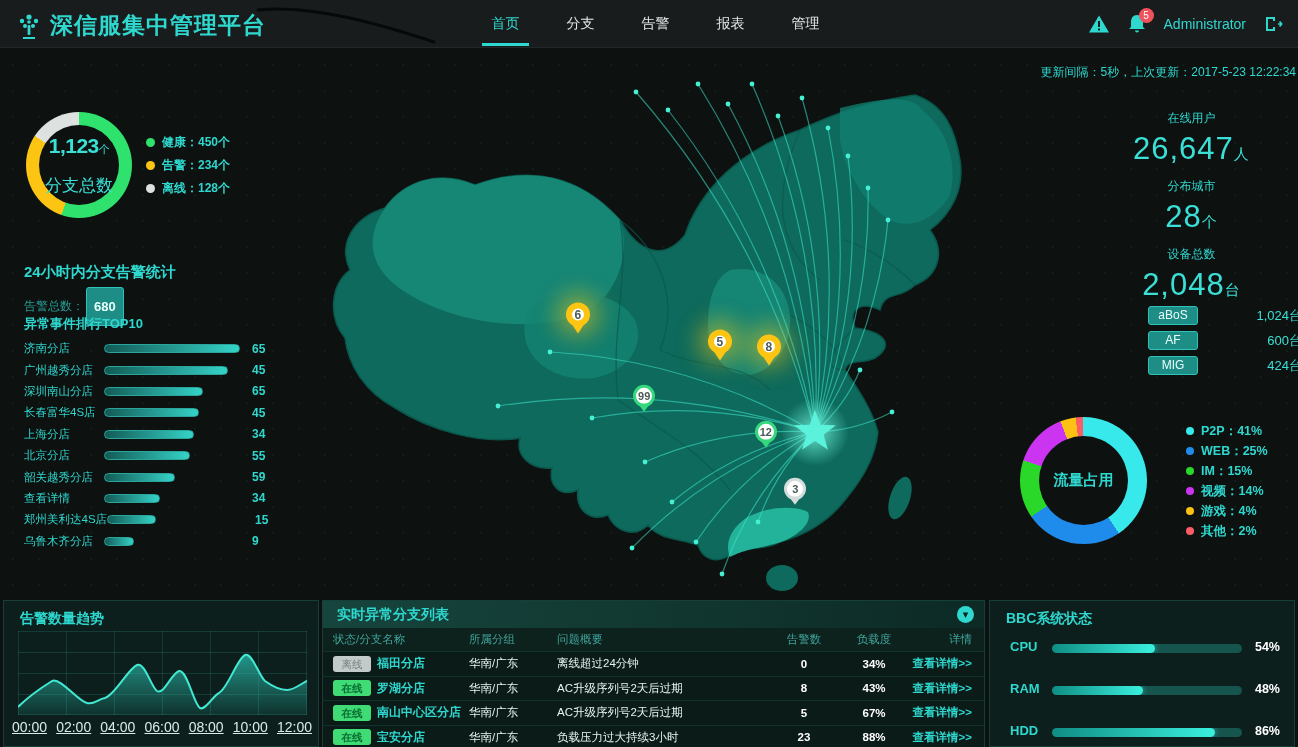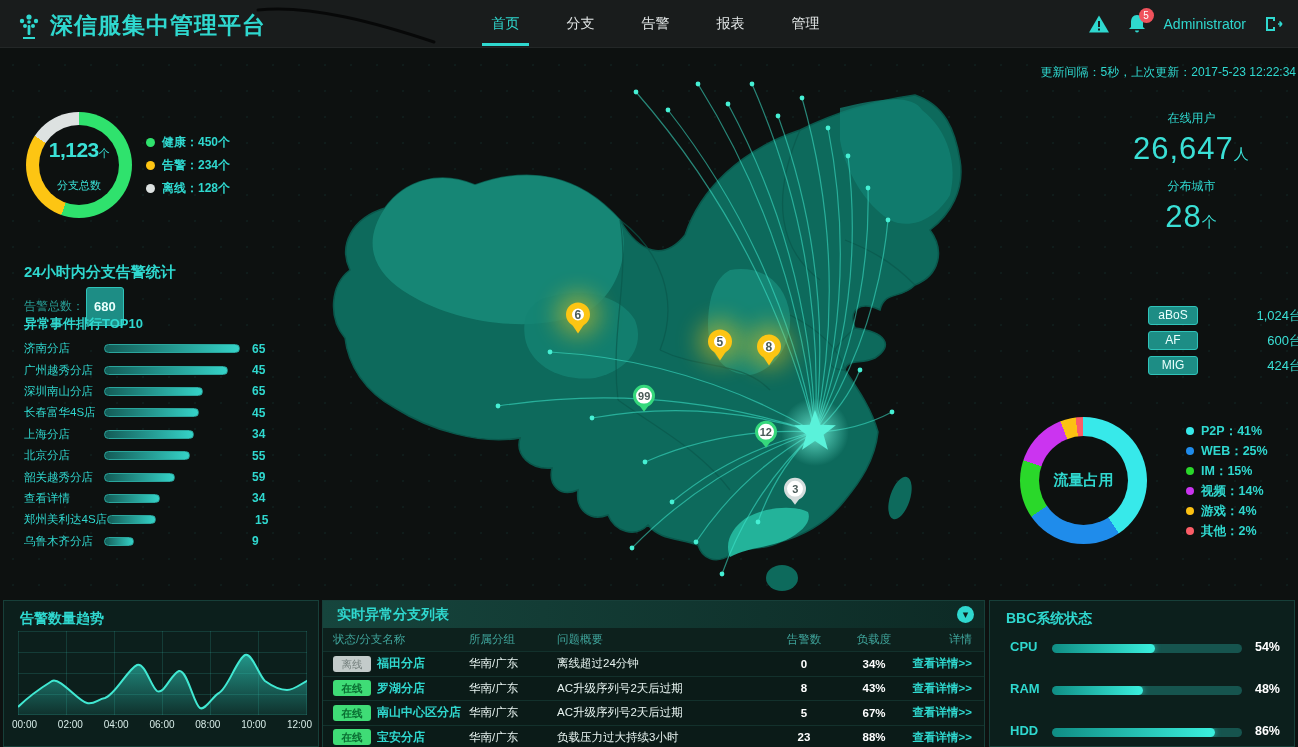--- a/index.html
+++ b/index.html
@@ -26,21 +26,21 @@
   
   .update-info { position:absolute; right:2px; top:64px; color:#2fd8cf; font-size:12px; z-index:5; white-space:nowrap; }
   
   .donut { position:relative; border-radius:50%; }
   .donut .hole { position:absolute; border-radius:50%; background:#0d1110; }
   .donut .center { position:absolute; inset:0; display:flex; flex-direction:column; align-items:center; justify-content:center; z-index:2; }
   #branch-donut { left:26px; top:112px; width:106px; height:106px; position:absolute; }
   #branch-donut .hole { inset:13px; }
   .bd-total { color:#3ae0d6; font-size:21px; font-weight:bold; letter-spacing:-0.5px; }
   .bd-total .u { font-size:11px; font-weight:normal; }
-  .bd-label { color:#3ae0d6; font-size:11px; margin-top:16px; }
+  .bd-label { color:#3ae0d6; font-size:17px; margin-top:16px; }
   #branch-legend { position:absolute; left:146px; top:131px; }
   .leg-row { display:flex; align-items:center; height:23px; }
   .leg-dot { width:9px; height:9px; border-radius:50%; margin-right:7px; flex:0 0 auto; }
   .leg-txt { color:#2fd8cf; font-size:12px; font-weight:bold; white-space:nowrap; }
   .sec-title { position:absolute; left:24px; color:#2fd8cf; font-weight:bold; }
   #alarm-title { top:263px; font-size:15px; }
   #alarm-total-row { position:absolute; left:24px; top:287px; display:flex; align-items:center; }
   .dim-teal { color:#279d95; font-size:12px; }
   .badge-num { background:#1d8d85; color:#eafffd; font-size:13px; font-weight:bold; border-radius:3px;
                padding:11px 7px; margin-left:2px; border:1px solid #2fc4ba; }
@@ -83,21 +83,21 @@
   .pin.green .tail { border-top:8px solid #35d87c; }
   .pin.gray .bubble { width:22px; height:22px; border:3px solid #d4dcdc; font-size:11px; }
   .pin.gray .tail { border-top:8px solid #d4dcdc; }
   
   .panel { position:absolute; top:600px; height:147px; background:#0c1f1c; border:1px solid #173f39; }
   .p-title { color:#2fd8cf; font-size:14px; font-weight:bold; }
   #panel-trend { left:3px; width:316px; }
   #panel-trend .p-title { position:absolute; left:16px; top:9px; }
   #trend-chart { position:absolute; left:14px; top:30px; }
   #trend-xlabels { position:absolute; left:8px; top:118px; width:300px; display:flex; justify-content:space-between; }
-  #trend-xlabels span { color:#d7ebe7; font-size:10px; }
+  #trend-xlabels span { color:#d7ebe7; font-size:14px;text-decoration:underline; }
   #panel-table { left:322px; width:663px; background:#0d211d; }
   .tbl-head { position:absolute; left:0; top:0; width:100%; height:27px;
               background:linear-gradient(90deg,#16453d,#0d2a25); display:flex; align-items:center; }
   .tbl-head .p-title { margin-left:14px; }
   .collapse-btn { position:absolute; right:10px; top:5px; width:17px; height:17px; border-radius:50%;
                   background:#2fd8cf; color:#0d211d; font-size:11px; line-height:16px; text-align:center; cursor:pointer; }
   .tgrid { display:grid; grid-template-columns:44px 92px 88px 215px 64px 76px 1fr; align-items:center; padding-left:10px; }
   #tbl-cols { position:absolute; left:0; top:27px; width:100%; height:23px; }
   #tbl-cols span { color:#3fa49b; font-size:11.5px; }
   .col-span2 { grid-column:1/3; }
@@ -385,20 +385,24 @@
 
   <div id="right-stats">
       <div class="rs-block">
         <div class="rs-label">在线用户</div>
         <div class="rs-value"><span>26,647</span><span class="u">人</span></div>
       </div>
       <div class="rs-block">
         <div class="rs-label">分布城市</div>
         <div class="rs-value"><span>28</span><span class="u">个</span></div>
       </div>
+      <div class="rs-block">
+        <div class="rs-label">设备总数</div>
+        <div class="rs-value"><span>2,048</span><span class="u">台</span></div>
+      </div>
     </div>
   <div id="device-list">
       <div class="dev-row">
         <span class="dev-badge">aBoS</span>
         <span class="dev-val">1,024台</span>
       </div>
       <div class="dev-row">
         <span class="dev-badge">AF</span>
         <span class="dev-val">600台</span>
       </div>

